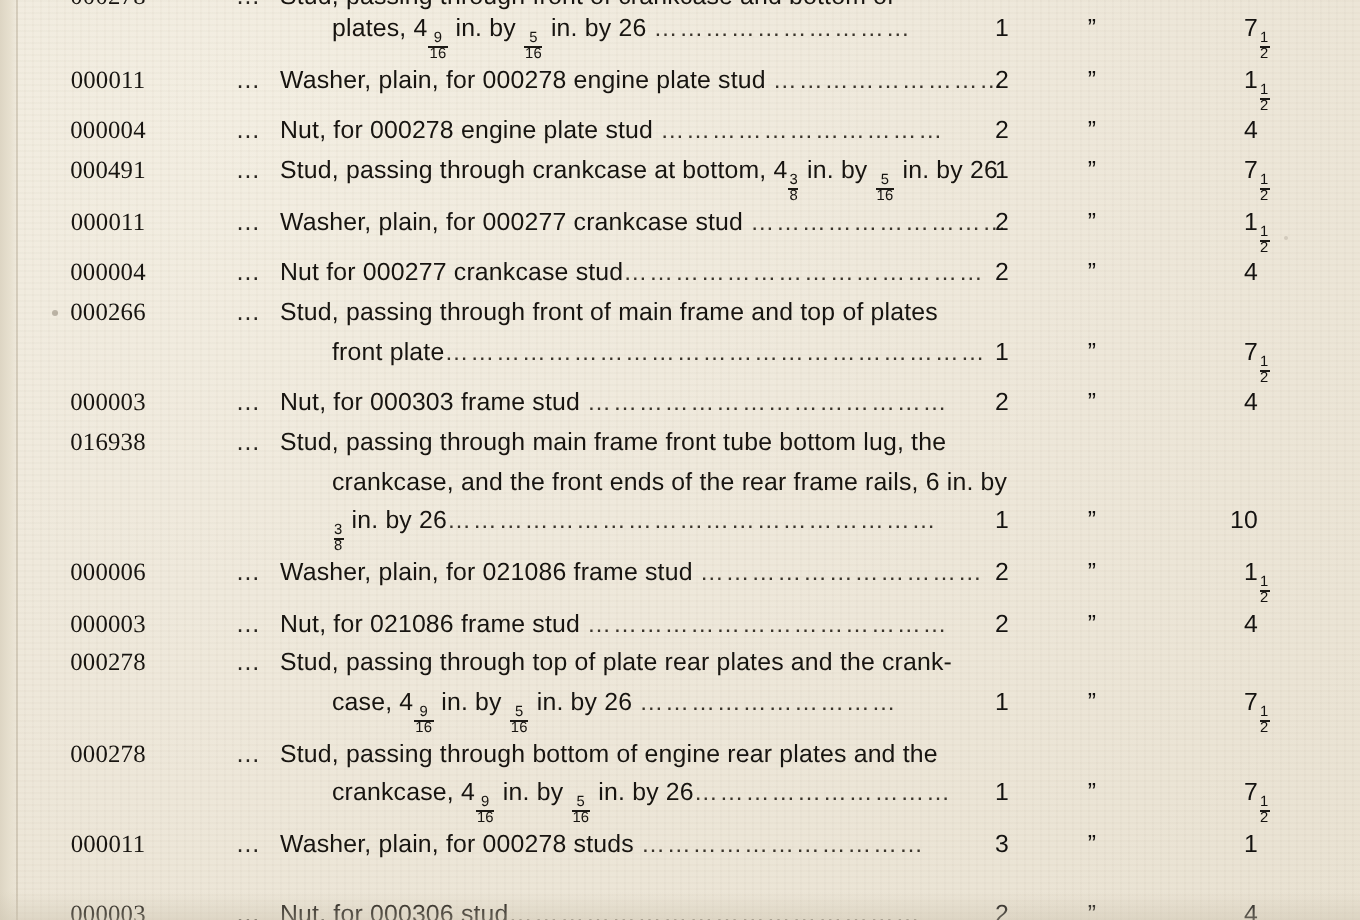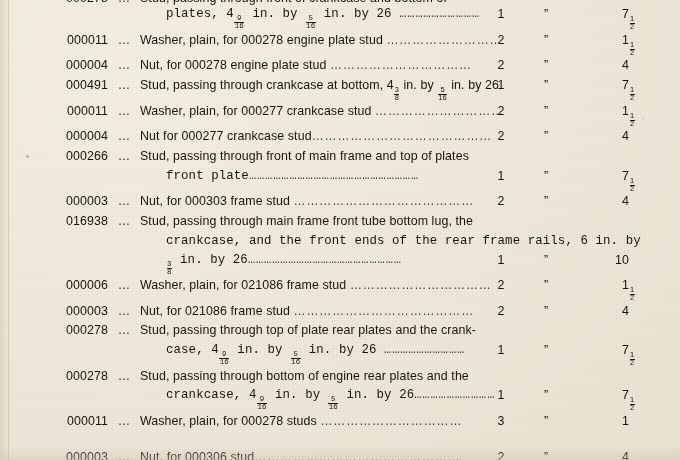--- a/index.html
+++ b/index.html
@@ -55,39 +55,40 @@
   
   col.c-part{width:108px;}
   col.c-dots{width:32px;}
   col.c-desc{width:340px;}
   col.c-qty{width:42px;}
   col.c-ditto{width:48px;}
   col.c-shil{width:52px;}
   col.c-pence{width:58px;}
 
   .part-no{
-    text-align:right;padding-right:0px;
+    text-align:center;padding-right:0px;
     font-size:12.6px;
     letter-spacing:.35px;
     white-space:nowrap;
     color:#171410;
+    font-family:Liberation Serif, serif;
   }
   .ell{
     text-align:center;
     color:#2a2620;
     font-size:12.5px;
     letter-spacing:1.1px;
   }
   .desc{
     padding-left:6px;
     padding-right:2px;
     color:#171410;
   }
   .desc .ln{display:block;white-space:nowrap;}
-  .desc .ln.ind{padding-left:26px;font-family:Liberation Mono, monospace;}
+  .desc .ln.ind{padding-left:26px;}
   .leader{
     letter-spacing:.9px;
     color:#3a342b;
     font-size:12px;
   }
   .qty{
     text-align:center;
     font-size:13px;
     color:#141210;
   }

